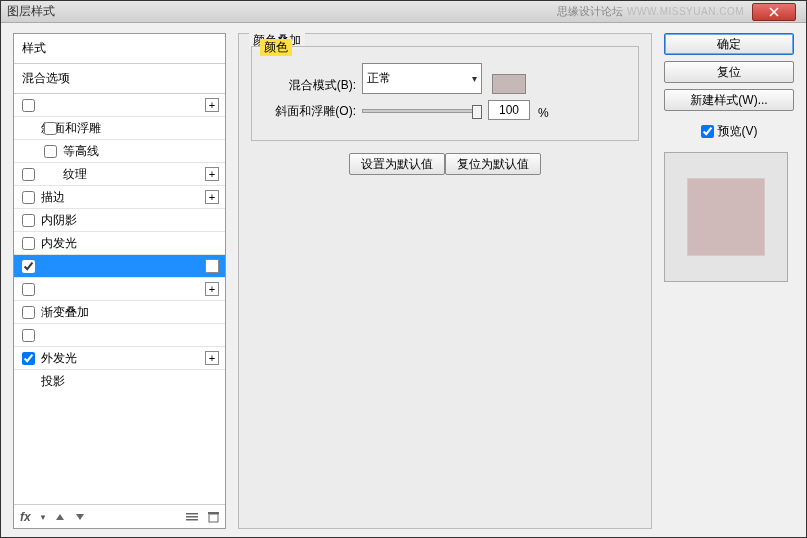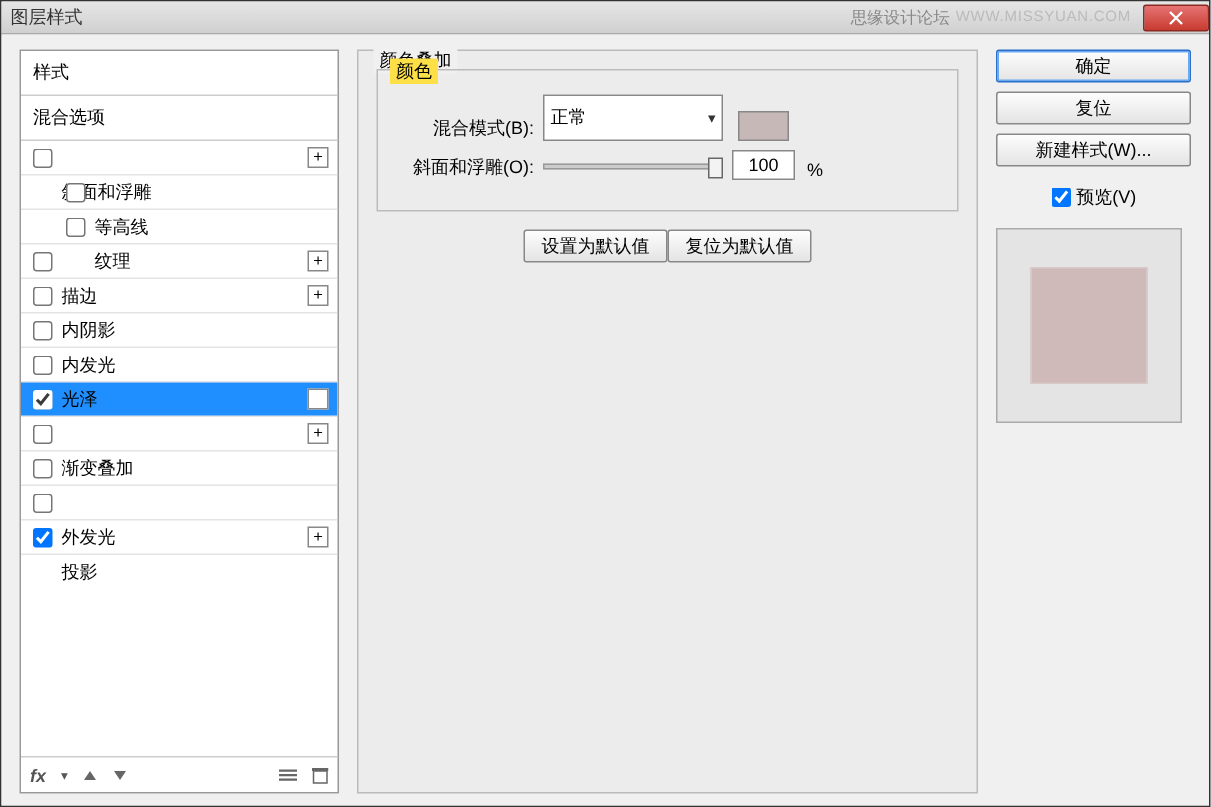--- a/index.html
+++ b/index.html
@@ -1,20 +1,20 @@
 <!DOCTYPE html>
 <html><head>
 <meta charset="utf-8">
 <style>
 * { box-sizing: border-box; margin: 0; padding: 0; font-family: "Microsoft YaHei", SimSun, Arial, sans-serif; font-size: 12px; }
 body { background: #5a6068; width: 807px; height: 538px; overflow: hidden; }
 
 .window { width: 807px; height: 538px; background: #e8e8e8; border: 1px solid #333; display: flex; flex-direction: column; }
 
-.titlebar { height: 22px; background: linear-gradient(#e6e6e6, #d0d0d0); border-bottom: 1px solid #aaa; display: flex; align-items: center; padding: 0 0 0 6px; }
+.titlebar { height: 22px; background: linear-gradient(#e6e6e6, #d0d0d0); border-bottom: 1px solid #aaa; display: flex; align-items: center; padding: 0 10px 0 6px; }
 .titlebar .title { flex: 0 0 auto; color: #333; }
 .titlebar .spacer { flex: 1; }
 .titlebar .brand { color: #888; font-size: 11px; margin-right: 4px; }
 .titlebar .url { color: #bbb; font-size: 10px; margin-right: 8px; letter-spacing: 0.5px; }
 .close-btn { width: 44px; height: 18px; background: linear-gradient(#e57373, #c83b30); border: 1px solid #8a2a22; border-radius: 2px; color: #fff; display: flex; align-items: center; justify-content: center; cursor: pointer; }
 .close-btn svg { width: 10px; height: 10px; }
 
 .body { flex: 1; display: flex; padding: 10px 12px 8px 12px; gap: 12px; background: #f0f0f0; }
 
 
@@ -106,21 +106,20 @@
             <input type="checkbox" style="">
             <span class="label">内阴影</span>
             <span class="plus">+</span>
           </div>
           <div class="style-row">
             <input type="checkbox" style="">
             <span class="label">内发光</span>
           </div>
           <div class="style-row">
             <input type="checkbox" style="">
-            <span class="label">光泽</span>
           </div>
           <div class="style-row selected">
             <input type="checkbox" checked="" style="">
             <span class="label">颜色叠加</span>
             <span class="plus">+</span>
           </div>
           <div class="style-row">
             <input type="checkbox" style="">
             <span class="label">渐变叠加</span>
             <span class="plus">+</span>

